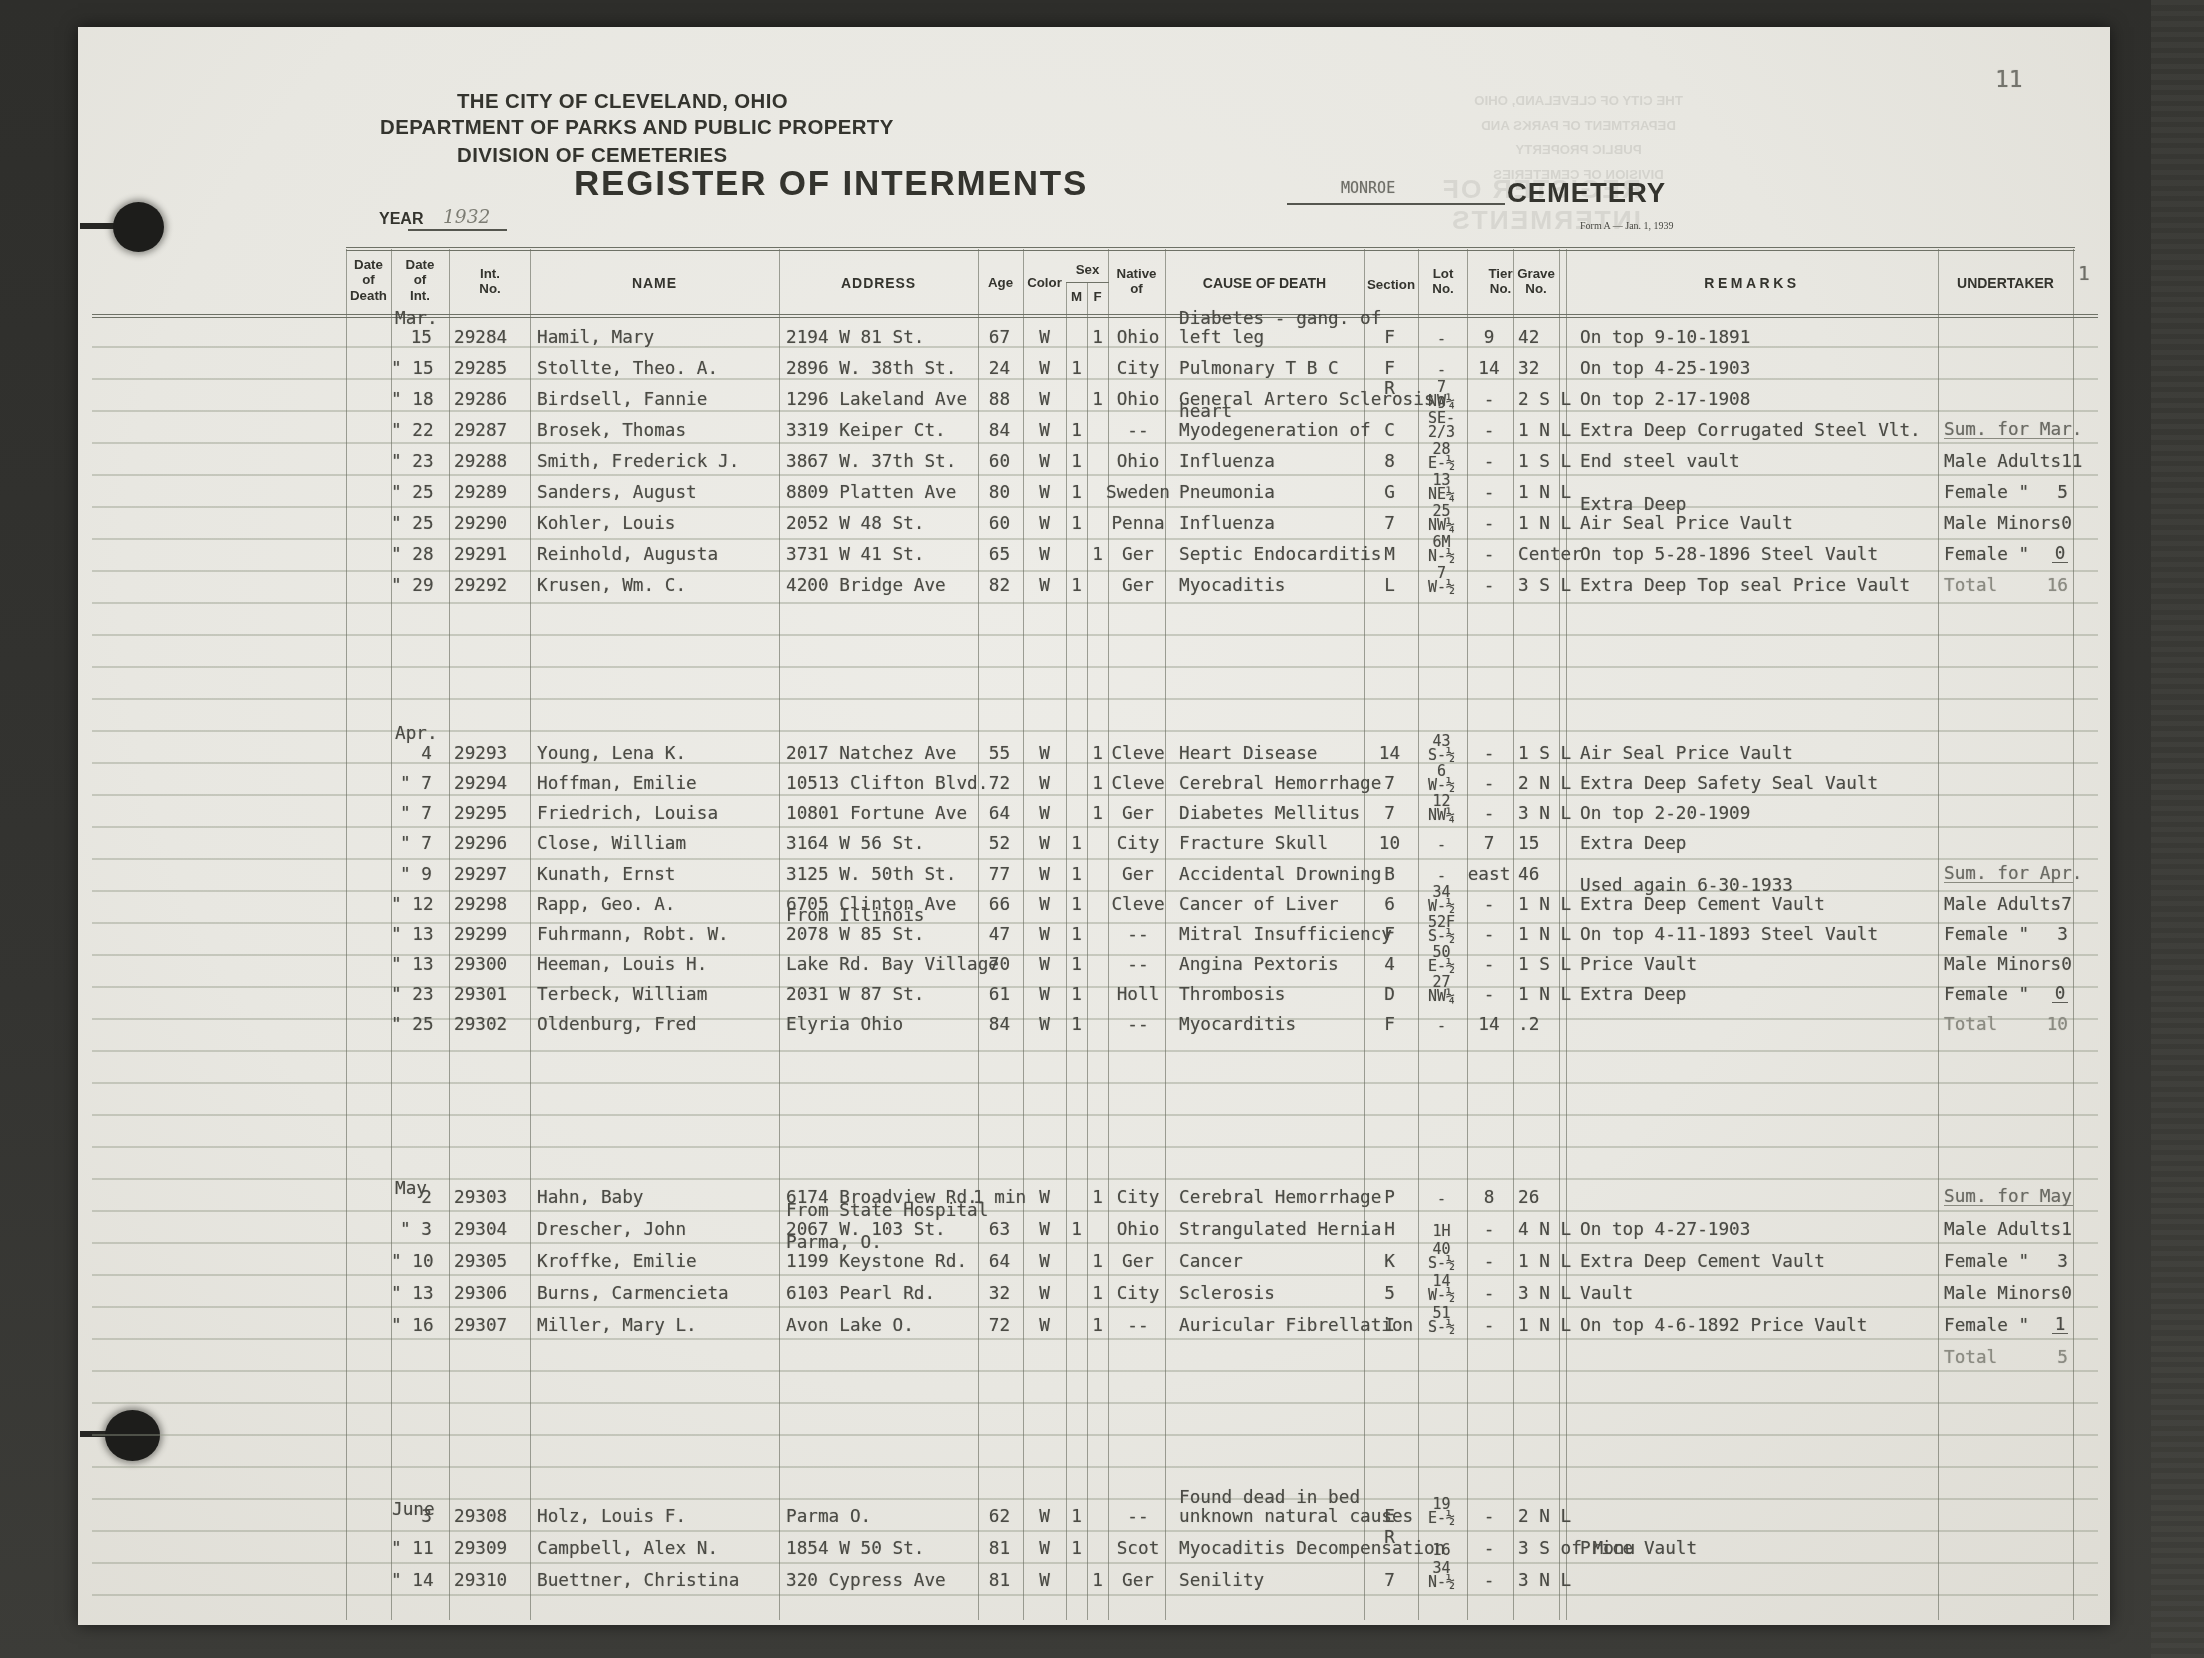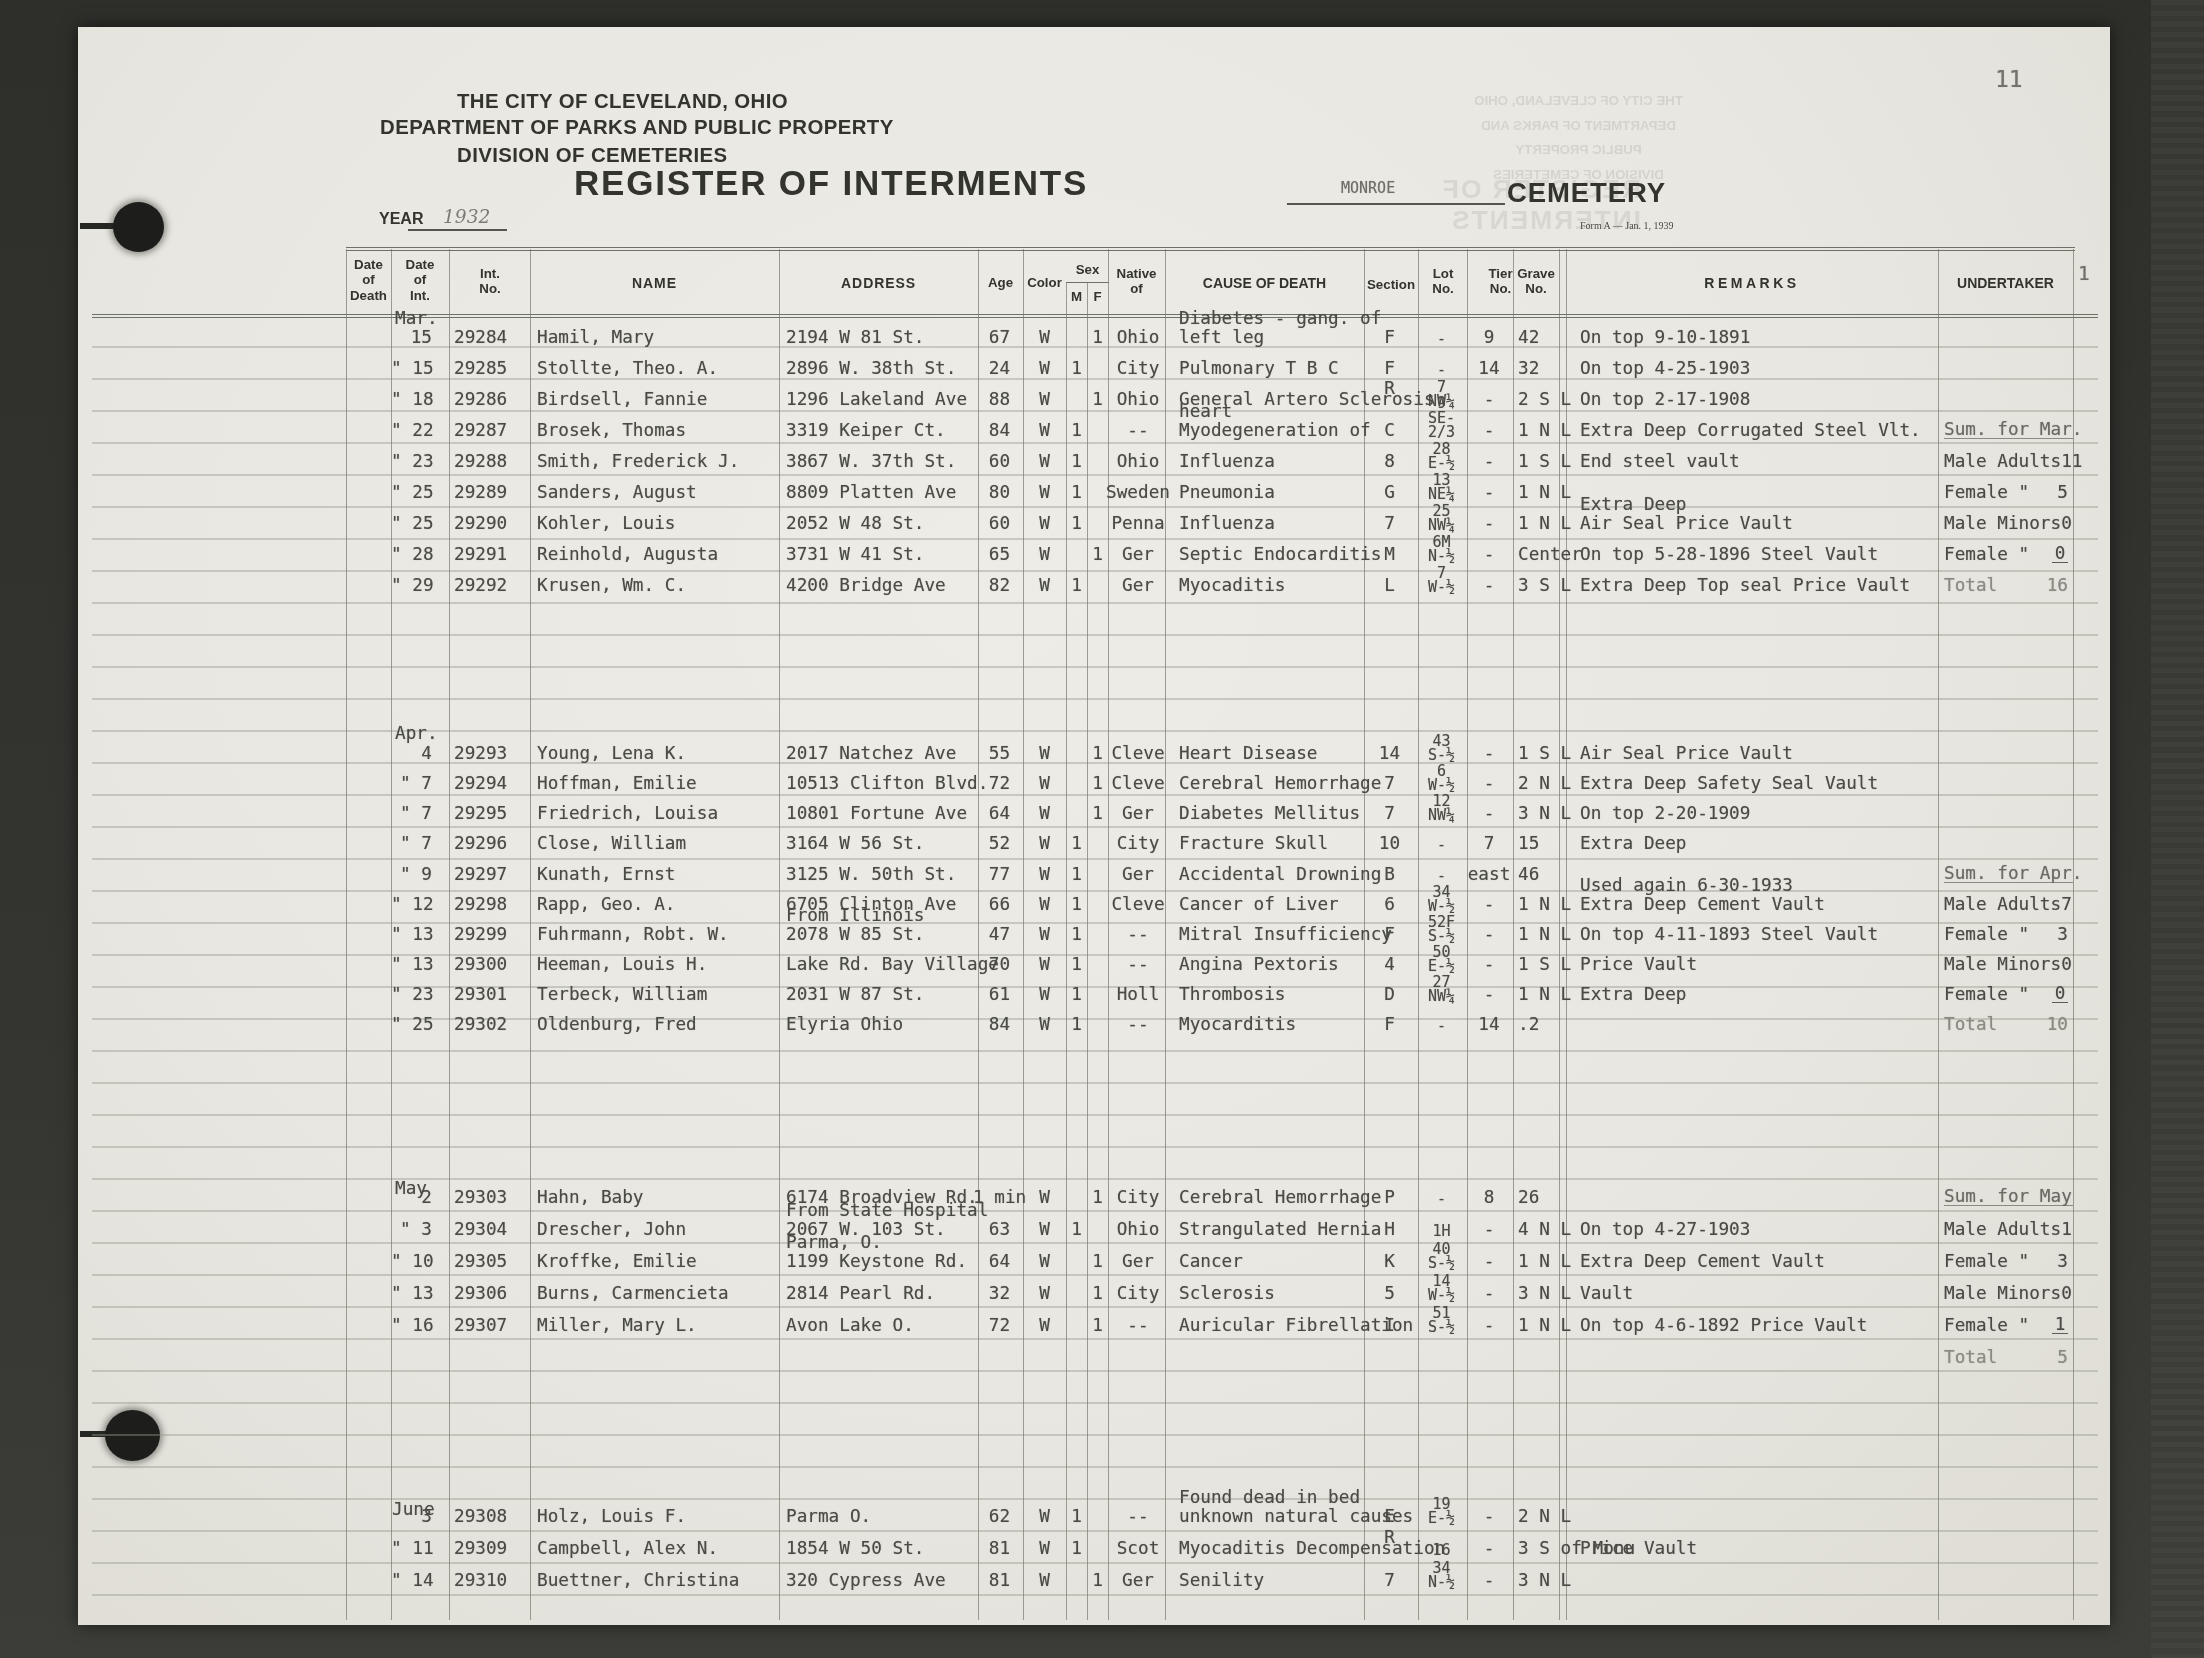--- a/index.html
+++ b/index.html
@@ -657,21 +657,21 @@
     <span class="c rem">Extra Deep Cement Vault</span>
     <span class="c und">
       <i class="ulab">Female "</i>
       <b class="uval">3</b>
     </span>
   </div>
         <div class="row" style="top: 96px; height: 32px;">
     <span class="c date">" 13</span>
     <span class="c intno">29306</span>
     <span class="c name">Burns, Carmencieta</span>
-    <span class="c addr">2814 Pearl Rd.</span>
+    <span class="c addr">6103 Pearl Rd.</span>
     <span class="c age">32</span>
     <span class="c color">W</span>
     <span class="c sexm"></span>
     <span class="c sexf">1</span>
     <span class="c nat">City</span>
     <span class="c cause">Sclerosis</span>
     <span class="c sec">5</span>
     <span class="c lot">14
 W-½</span>
     <span class="c tier">-</span>

